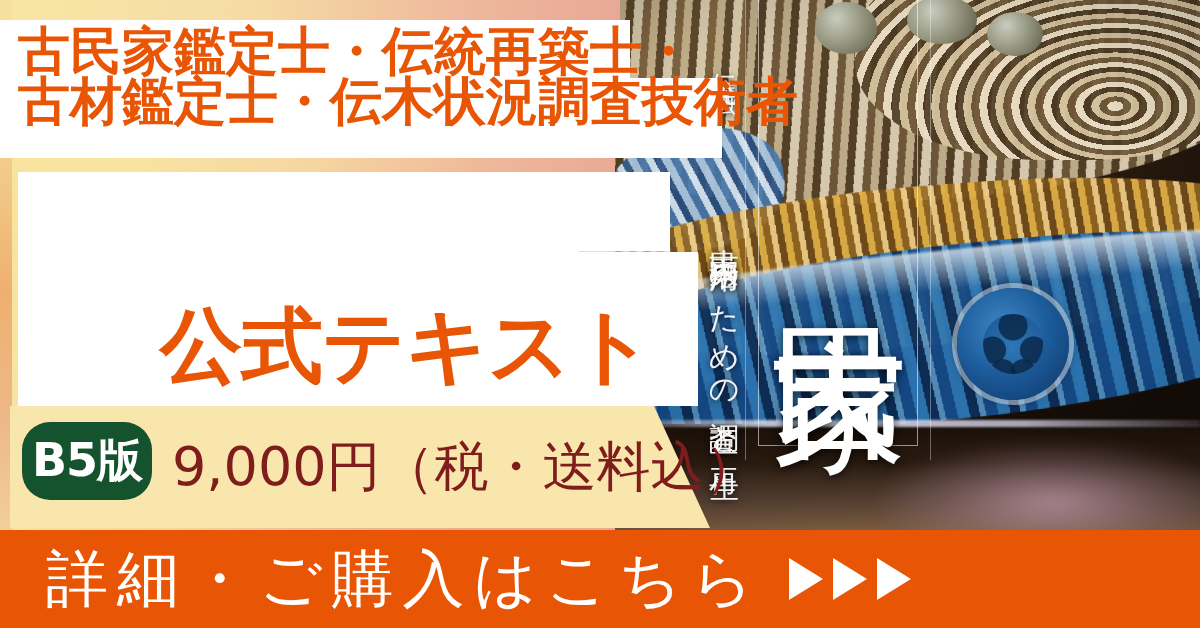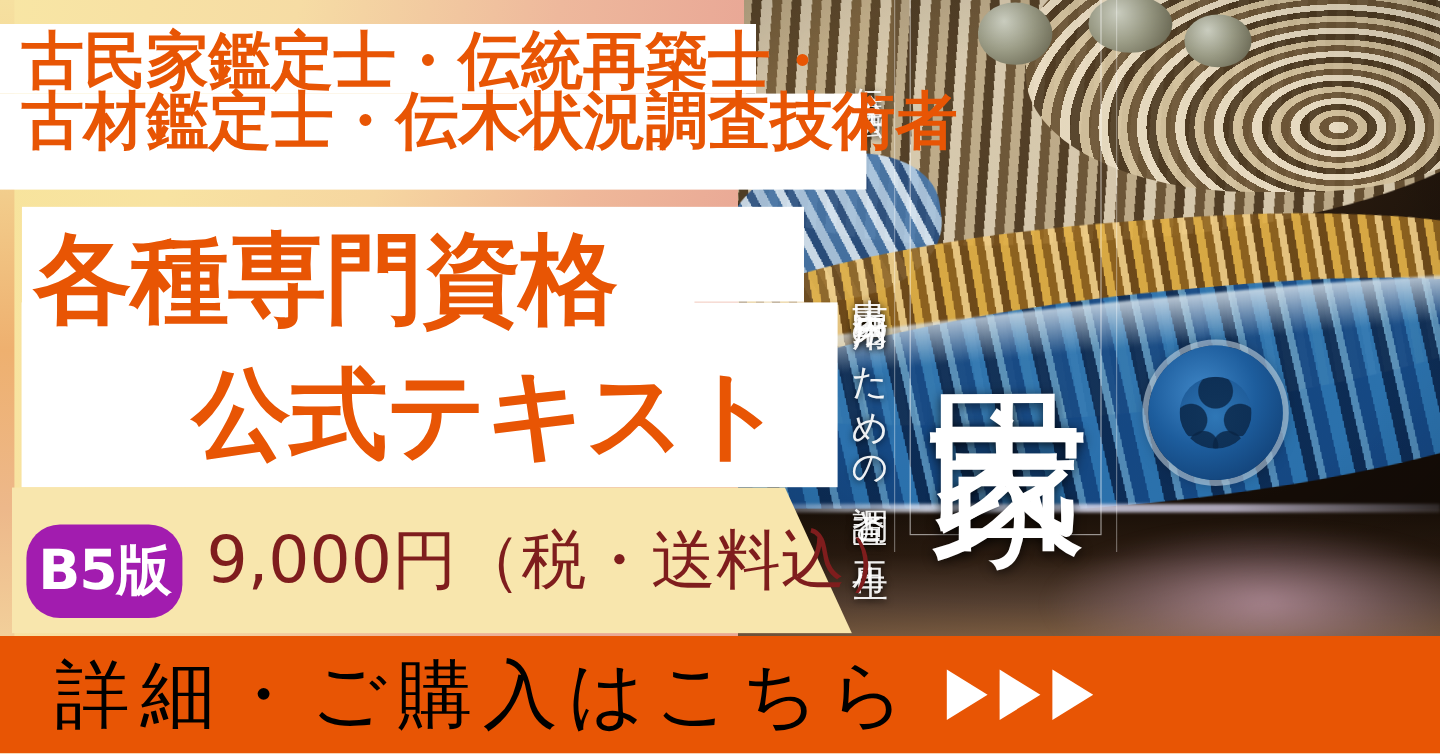--- a/index.html
+++ b/index.html
@@ -252,23 +252,23 @@
     letter-spacing:-1px;white-space:nowrap;margin-top:16px;
   }
 
   
   .price-band{
     position:absolute;left:10px;top:406px;width:700px;height:122px;
     background:#f8e6ad;
     clip-path:polygon(0 0, 92% 0, 100% 100%, 0 100%);
   }
   .badge{
-    position:absolute;left:22px;top:437px;
+    position:absolute;left:22px;top:422px;
     width:130px;height:78px;
-    background:#a21caf;
+    background:#14532d;
     color:#fff;
     font-family:"DejaVu Sans","Liberation Sans",sans-serif;
     font-weight:bold;font-size:46px;
     display:flex;align-items:center;justify-content:center;
     letter-spacing:-1px;
     border-radius:28px;
   }
   .price-text{
     position:absolute;left:172px;top:432px;
     color:#7f1d1d;
@@ -289,21 +289,21 @@
   }
 
   
   .cta{
     position:absolute;left:0;top:530px;width:1200px;height:98px;
     background:#e85504;
     display:flex;align-items:center;
   }
   .cta-text{
     margin-left:46px;
-    color:#000000;
+    color:#ffffff;
     font-family:"DejaVu Sans","Liberation Sans",sans-serif;
     font-size:62px;line-height:70px;
     letter-spacing:9px;
     white-space:nowrap;
   }
   .cta-arrows{
     display:flex;align-items:center;gap:10px;margin-left:26px;
   }
   .arrow{
     width:0;height:0;
@@ -349,21 +349,20 @@
   <div class="top-strip"></div>
   <div class="left-strip"></div>
 
   <div class="hdr hdr-r1"></div>
   <div class="hdr hdr-r2"></div>
   <div class="hdr-text">古民家鑑定士・伝統再築士・</div>
   <div class="hdr-text" style="top:76px;">古材鑑定士・伝木状況調査技術者</div>
 
   <div class="head-panel"></div>
   <div class="head-panel-b"></div>
-  <div class="head-l1">各種専門資格</div>
   <div class="head-l2">公式テキスト</div>
 
   <div class="price-band"></div>
   <div class="badge">B5版</div>
   <div class="price-text">9,000円（税・送料込）</div>
 
   <div class="cta">
     <span class="cta-text">詳細・ご購入はこちら</span>
     <span class="cta-arrows">
       <span class="arrow"></span>

